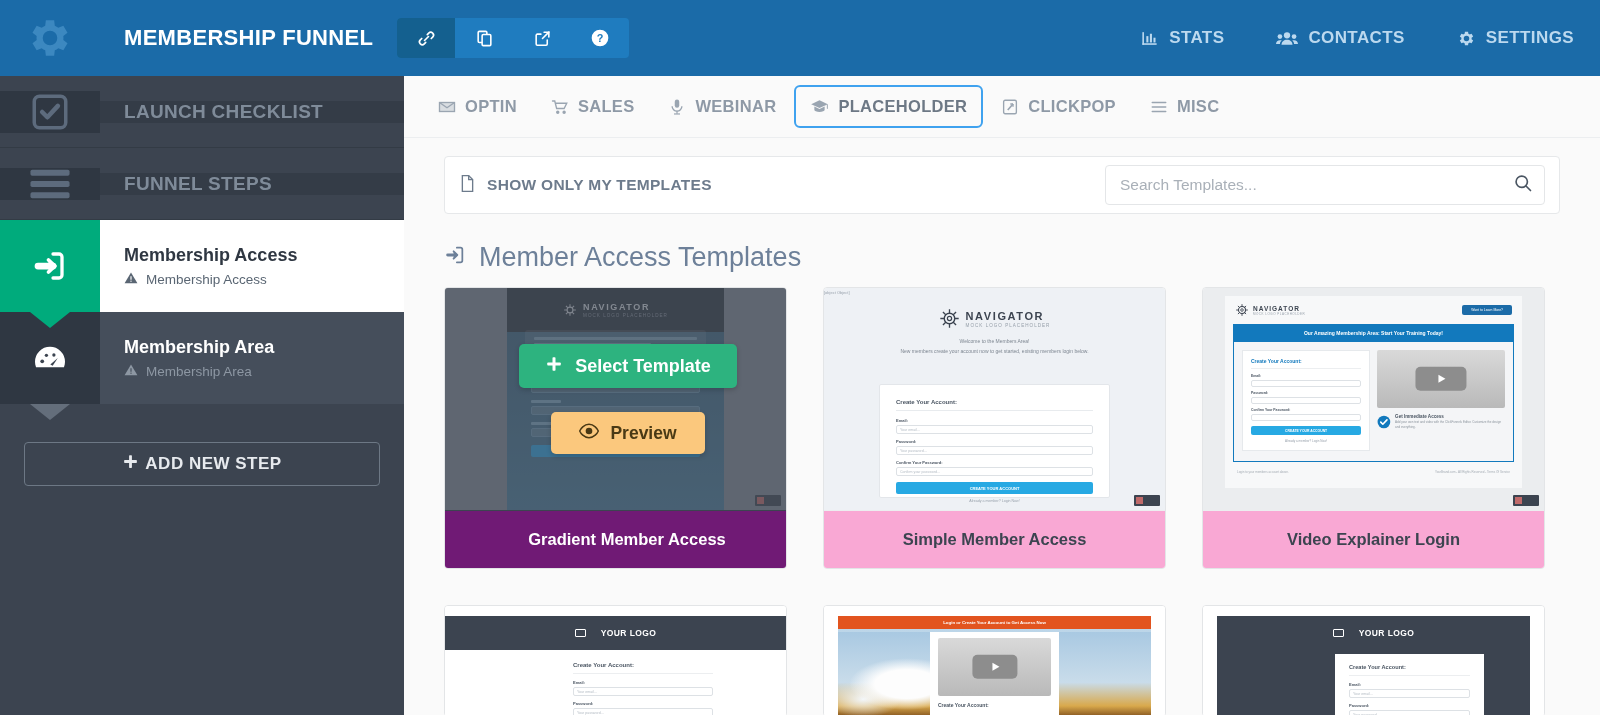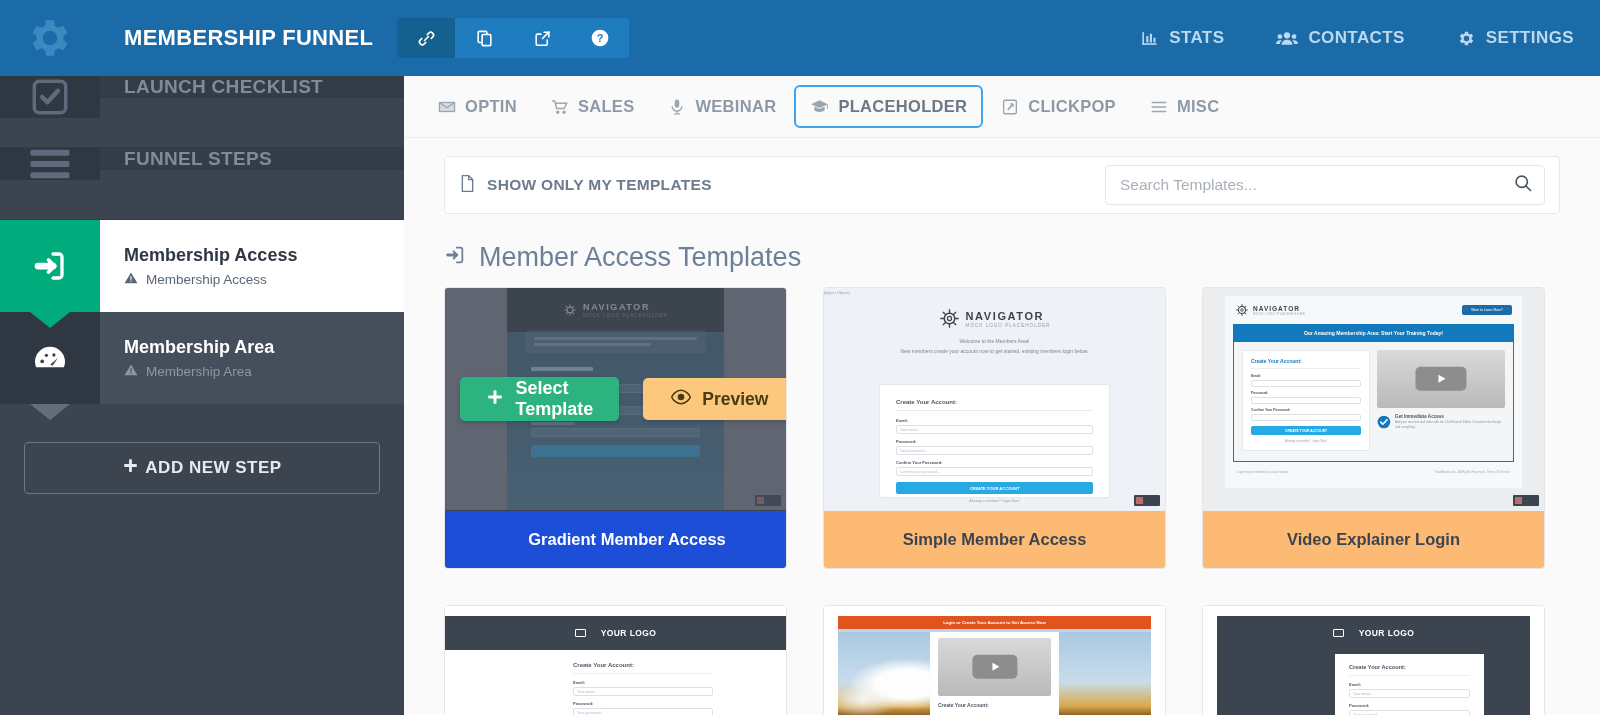--- a/index.html
+++ b/index.html
@@ -42,21 +42,21 @@
   }
   .topnav-item.active { background: #fafafa; color: #333a40; }
   .topnav-item svg { display: block; }
 
   
   .bodywrap { display: flex; flex: 1; min-height: 0; }
 
   
   .sidebar { width: 404px; min-width: 404px; background: #3c4450; position: relative; }
   .side-head {
-    display: flex; align-items: flex-start; height: 72px;
+    display: flex; align-items: center; height: 72px;
     border-bottom: 1px solid #333b45;
   }
   .side-head .sq {
     width: 100px; min-width: 100px; background: #2f3742;
     display: flex; align-items: center; justify-content: center; color: #5d6b7d;
   }
   .side-head .lbl {
     flex: 1; display: flex; align-items: center; padding-left: 24px;
     color: #7f8b99; font-size: 19px; font-weight: bold; letter-spacing: .3px;
     background: #343c47;
@@ -83,21 +83,21 @@
   .step.idle { background: #454e5b; }
   .step.idle .title { color: #fff; }
   .step.idle .sub { color: #8d97a3; }
   .step.idle::after {
     content: ""; position: absolute; left: 30px; bottom: -16px;
     border-left: 20px solid transparent; border-right: 20px solid transparent;
     border-top: 16px solid #6b7682; z-index: 3; opacity: .85;
   }
   .addstep-wrap { padding: 38px 24px 0 24px; }
   .addstep {
-    height: 52px; border: 1px solid #6d7885; border-radius: 4px;
+    height: 44px; border: 1px solid #6d7885; border-radius: 4px;
     display: flex; align-items: center; justify-content: center; gap: 6px;
     color: #e7eaee; font-size: 17px; font-weight: bold; letter-spacing: .5px; cursor: pointer;
   }
 
   
   .main { flex: 1; background: #fafafa; display: flex; flex-direction: column; min-width: 0; }
   .cat-bar {
     height: 62px; min-height: 62px; display: flex; align-items: center;
     padding-left: 18px; gap: 2px; border-bottom: 1px solid #eceef0; background: #fafafa;
   }
@@ -142,30 +142,30 @@
   .thumb { height: 222px; position: relative; overflow: hidden; background: #f4f6f8; }
   .thumb .badge {
     position: absolute; right: 5px; bottom: 4px; width: 26px; height: 11px;
     background: #3c4450; border-radius: 1px;
   }
   .thumb .badge::before {
     content: ""; position: absolute; left: 2px; top: 2px; width: 7px; height: 7px; background: #c06a6a;
   }
   .cap {
     height: 58px; display: flex; align-items: center; justify-content: center;
-    font-size: 16.5px; font-weight: bold; color: #3c4450; background: #fdba74;
+    font-size: 16.5px; font-weight: bold; color: #3c4450; background: #f9a8d4;
     border-top: 1px solid #eceef0; text-align: center; padding: 0 10px;
   }
-  .card.hovered .cap { background: #1d4ed8; color: #fff; border-top-color: #3c4450; padding-left: 33px; }
+  .card.hovered .cap { background: #701a75; color: #fff; border-top-color: #3c4450; padding-left: 33px; }
   .card.hovered .thumb::after {
     content: ""; position: absolute; inset: 0; background: rgba(70,78,88,.58);
   }
   .overlay {
     position: absolute; inset: 0; z-index: 4;
-    display: flex; flex-direction: row; align-items: center; justify-content: center; gap: 24px; padding-left: 25px;
+    display: flex; flex-direction: column; align-items: center; justify-content: center; gap: 24px; padding-left: 25px;
   }
   .btn-select {
     background: #2db37f; color: #fff; border-radius: 5px; height: 44px;
     display: flex; align-items: center; justify-content: center; gap: 12px;
     padding: 0 26px; font-size: 18px; font-weight: bold; box-shadow: 0 2px 5px rgba(0,0,0,.18);
   }
   .btn-preview {
     background: #fbc87d; color: #4a3a15; border-radius: 5px; height: 42px;
     display: flex; align-items: center; justify-content: center; gap: 11px;
     padding: 0 28px; font-size: 17.5px; font-weight: bold; box-shadow: 0 2px 5px rgba(0,0,0,.18);

